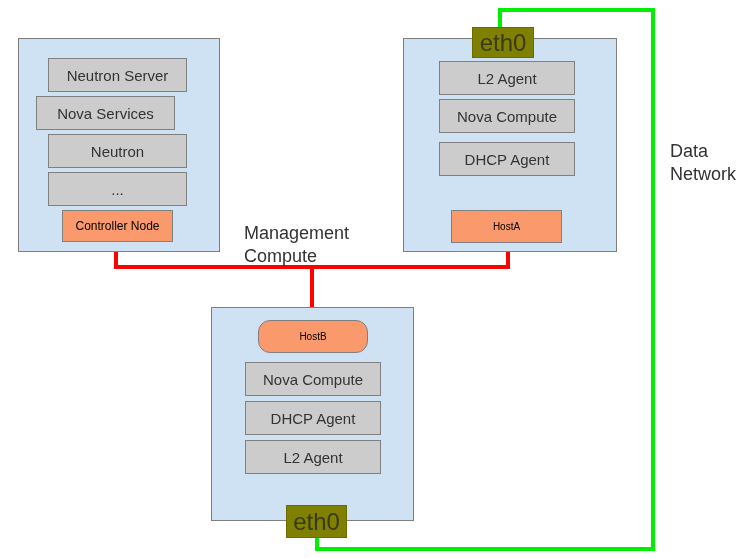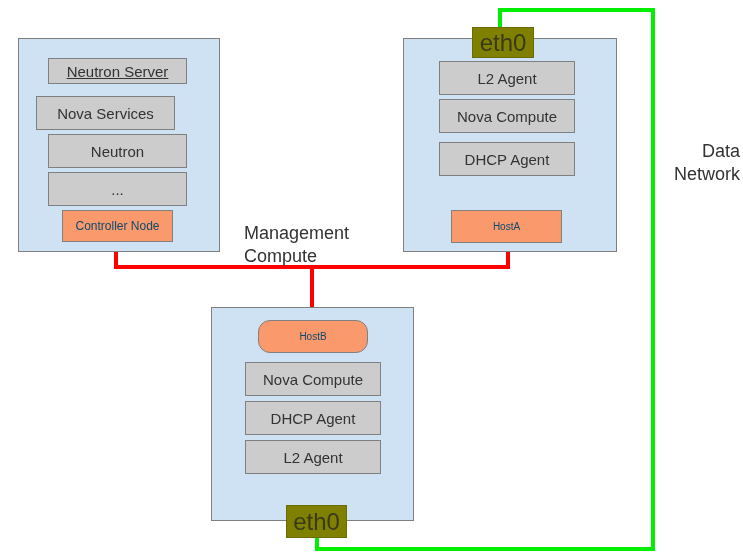--- a/index.html
+++ b/index.html
@@ -43,21 +43,21 @@
     text-align: center;
     z-index: 4;
   }
 
   
   .hostbox {
     position: absolute;
     background: #f9996c;
     border: 1px solid #808080;
     box-sizing: border-box;
-    color: #0c4a6e;
+    color: #000000;
     display: flex;
     align-items: center;
     justify-content: center;
     text-align: center;
     z-index: 4;
   }
   .hostbox.small { font-size: 12px; }
   .hostbox.normal { font-size: 10px; }
 
   
@@ -112,21 +112,21 @@
   <div class="line green" style="left:498px; top:8px; width:157px; height:4px;"></div>
 
   <div class="line green" style="left:651px; top:8px; width:4px; height:543px;"></div>
 
   <div class="line green" style="left:315px; top:547px; width:340px; height:4px;"></div>
 
   <div class="line green over" style="left:315px; top:520px; width:4px; height:31px;"></div>
 
   <div class="node" style="left:18px; top:38px; width:202px; height:214px;">
   </div>
-  <div class="svc" style="left:48px; top:58px; width:139px; height:26px;text-decoration:underline;">Neutron Server</div>
+  <div class="svc" style="left:48px; top:58px; width:139px; height:34px;">Neutron Server</div>
   <div class="svc" style="left:36px; top:96px; width:139px; height:34px;">Nova Services</div>
   <div class="svc" style="left:48px; top:134px; width:139px; height:34px;">Neutron</div>
   <div class="svc" style="left:48px; top:172px; width:139px; height:34px;">...</div>
   <div class="hostbox small" style="left:62px; top:210px; width:111px; height:32px;">Controller Node</div>
 
   <div class="node" style="left:403px; top:38px; width:214px; height:214px;">
   </div>
   <div class="eth" style="left:472px; top:27px; width:62px; height:31px;">eth0</div>
   <div class="svc" style="left:439px; top:61px; width:136px; height:34px;">L2 Agent</div>
   <div class="svc" style="left:439px; top:99px; width:136px; height:34px;">Nova Compute</div>
@@ -136,16 +136,16 @@
   <div class="node" style="left:211px; top:307px; width:203px; height:214px;">
   </div>
   <div class="hostbox normal" style="left:258px; top:320px; width:110px; height:33px;border-radius:12px;">HostB</div>
   <div class="svc" style="left:245px; top:362px; width:136px; height:34px;">Nova Compute</div>
   <div class="svc" style="left:245px; top:401px; width:136px; height:34px;">DHCP Agent</div>
   <div class="svc" style="left:245px; top:440px; width:136px; height:34px;">L2 Agent</div>
   <div class="eth" style="left:286px; top:505px; width:61px; height:33px;">eth0</div>
 
   <div class="netlabel" style="left:244px; top:222px; width:140px;">Management
 Compute</div>
-  <div class="netlabel" style="left:670px; top:140px; width:70px;text-align:right;">Data
+  <div class="netlabel" style="left:670px; top:140px; width:70px;">Data
 Network</div>
 
 </div>
 
 </body></html>

